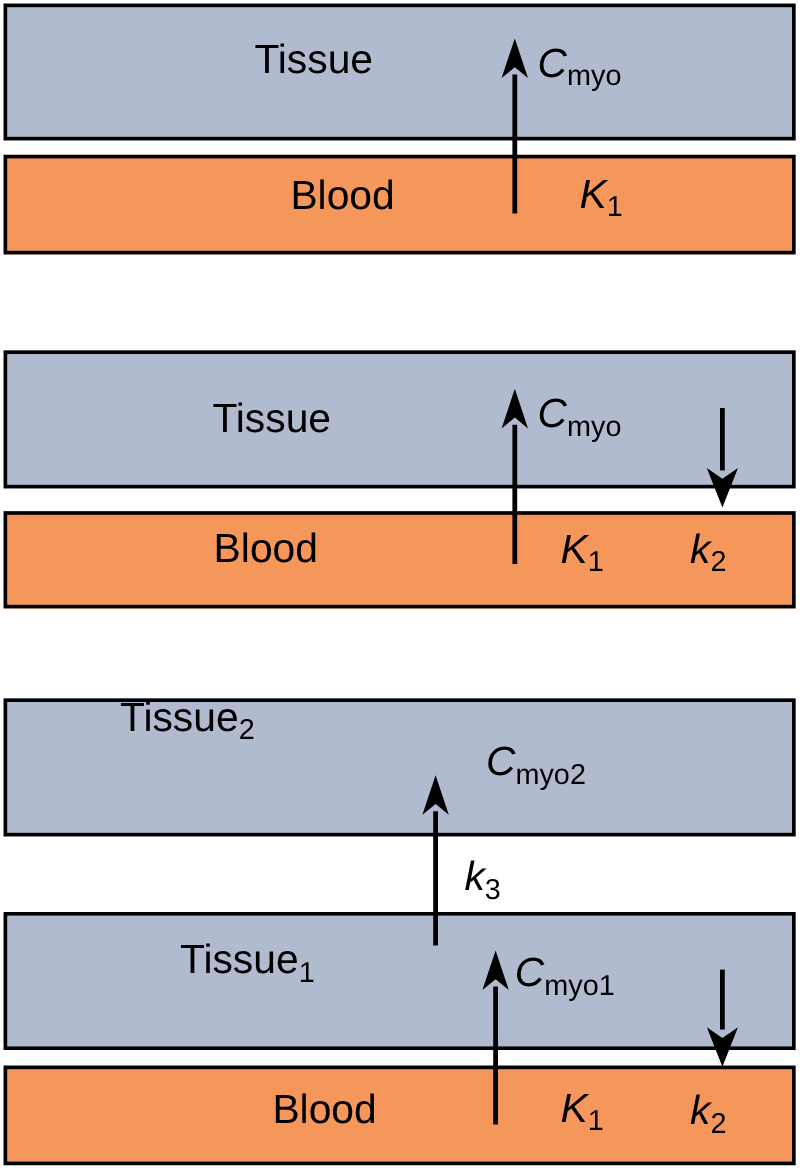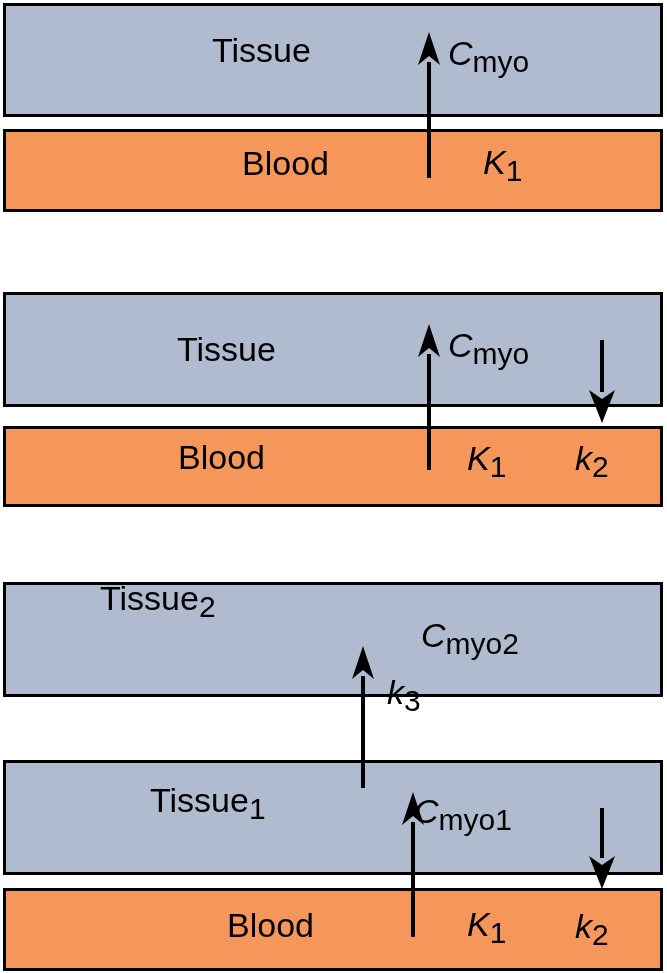--- a/index.html
+++ b/index.html
@@ -27,21 +27,21 @@
   .lbl {
     position: absolute;
     transform: translateY(-50%);
     font-size: 34px;
     line-height: 1;
     white-space: nowrap;
     color: var(--text, #000);
   }
   .it { font-style: italic; }
   .sub {
-    font-size: 30px;
+    font-size: 24px;
     font-style: normal;
     line-height: 0;
     vertical-align: -7px;
   }
   svg.arrows {
     position: absolute;
     left: 0; top: 0;
     pointer-events: none;
   }
   svg.arrows line {
@@ -78,24 +78,24 @@
     <span class="lbl" style="left:467px;top:458px"><i class="it">K</i><sub class="sub">1</sub></span>
     <span class="lbl" style="left:575px;top:458px"><i class="it">k</i><sub class="sub">2</sub></span>
   </div>
 
   <div>
     <div class="box tissue" style="top:582px;height:115px"></div>
     <div class="box tissue" style="top:760px;height:115px"></div>
     <div class="box blood" style="top:888px;height:83px"></div>
 
     <span class="lbl" style="left:100px;top:598px"><span>Tissue</span><sub class="sub">2</sub></span>
-    <span class="lbl" style="left:421px;top:635px"><i class="it">C</i><sub class="sub">myo2</sub></span>
-    <span class="lbl" style="left:387px;top:692px"><i class="it">k</i><sub class="sub">3</sub></span>
+    <span class="lbl" style="left:405px;top:635px"><i class="it">C</i><sub class="sub">myo2</sub></span>
+    <span class="lbl" style="left:387px;top:731px"><i class="it">k</i><sub class="sub">3</sub></span>
     <span class="lbl" style="left:150px;top:800px"><span>Tissue</span><sub class="sub">1</sub></span>
-    <span class="lbl" style="left:414px;top:811px"><i class="it">C</i><sub class="sub">myo1</sub></span>
+    <span class="lbl" style="left:429px;top:811px"><i class="it">C</i><sub class="sub">myo1</sub></span>
     <span class="lbl" style="left:227px;top:925px">Blood</span>
     <span class="lbl" style="left:467px;top:924px"><i class="it">K</i><sub class="sub">1</sub></span>
     <span class="lbl" style="left:575px;top:926px"><i class="it">k</i><sub class="sub">2</sub></span>
   </div>
 
   <svg class="arrows" width="667" height="973" viewBox="0 0 667 973">
 
     <g>
       <line x1="429" y1="178" x2="429" y2="62"></line>
       <polygon points="429,32 418,65 429,56 440,65"></polygon>

